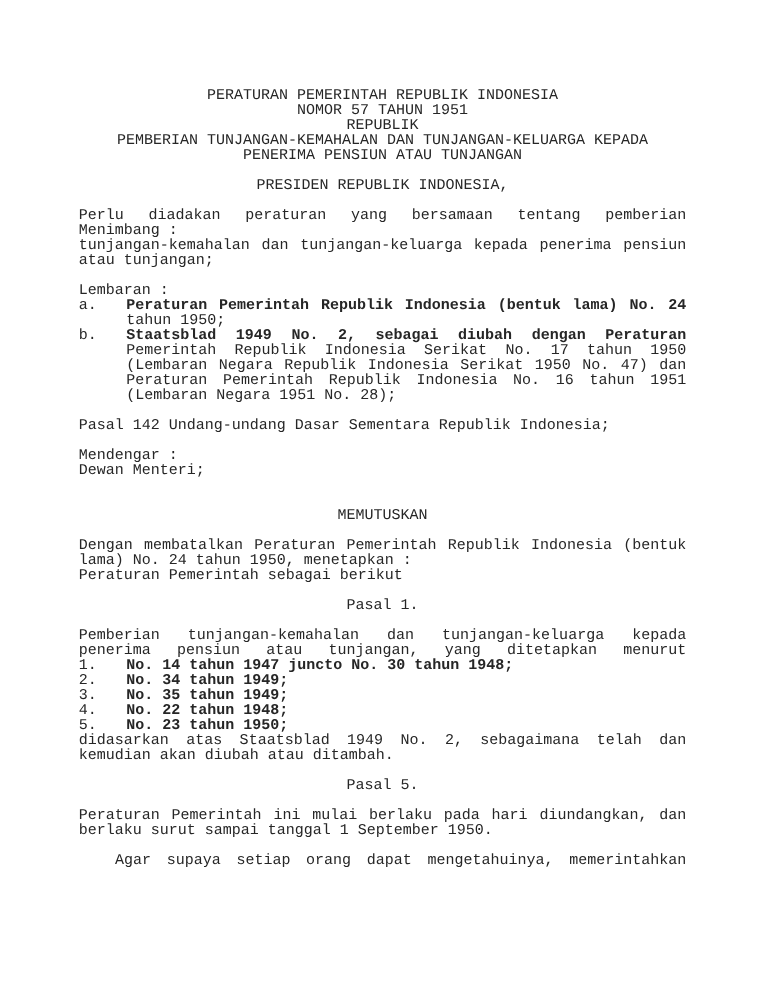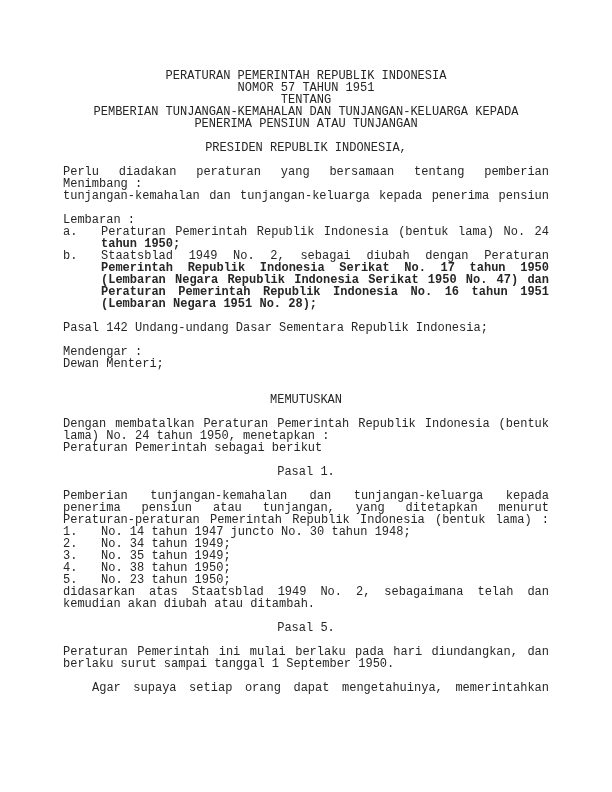--- a/index.html
+++ b/index.html
@@ -30,55 +30,56 @@
     white-space: normal;
     text-align: center;
   }
   .line.just {
     white-space: normal;
     text-align: justify;
     text-align-last: justify;
   }
   .line.cont {
     padding-left: 38px;
-    font-weight: bold;
   }
   .line.item {
     display: flex;
     white-space: pre;
   }
   .line.item .label {
     flex: 0 0 38px;
     width: 38px;
   }
   .line.item .body {
     flex: 1 1 auto;
     display: block;
+    font-weight: bold;
   }
   .line.item .body.just {
     white-space: normal;
     text-align: justify;
     text-align-last: justify;
   }
 </style>
 </head>
 <body>
 
 <div class="page" style="color: rgb(38, 38, 38); background: rgb(255, 255, 255);">
     <div class="line center">PERATURAN PEMERINTAH REPUBLIK INDONESIA</div>
     <div class="line center">NOMOR 57 TAHUN 1951</div>
-    <div class="line center">TENTANG</div>
+    <div class="line center">REPUBLIK</div>
     <div class="line center">PEMBERIAN TUNJANGAN-KEMAHALAN DAN TUNJANGAN-KELUARGA KEPADA</div>
     <div class="line center">PENERIMA PENSIUN ATAU TUNJANGAN</div>
     <div class="line blank"></div>
     <div class="line center">PRESIDEN REPUBLIK INDONESIA,</div>
     <div class="line blank"></div>
     <div class="line just">Perlu diadakan peraturan yang bersamaan tentang pemberian</div>
     <div class="line plain">Menimbang :</div>
     <div class="line just">tunjangan-kemahalan dan tunjangan-keluarga kepada penerima pensiun</div>
+    <div class="line plain">atau tunjangan;</div>
     <div class="line blank"></div>
     <div class="line plain">Lembaran :</div>
     <div class="line item"><span class="label">a.</span><span class="body just">Peraturan Pemerintah Republik Indonesia (bentuk lama) No. 24</span></div>
     <div class="line plain cont">tahun 1950;</div>
     <div class="line item"><span class="label">b.</span><span class="body just">Staatsblad 1949 No. 2, sebagai diubah dengan Peraturan</span></div>
     <div class="line just cont">Pemerintah Republik Indonesia Serikat No. 17 tahun 1950</div>
     <div class="line just cont">(Lembaran Negara Republik Indonesia Serikat 1950 No. 47) dan</div>
     <div class="line just cont">Peraturan Pemerintah Republik Indonesia No. 16 tahun 1951</div>
     <div class="line plain cont">(Lembaran Negara 1951 No. 28);</div>
     <div class="line blank"></div>
@@ -91,25 +92,24 @@
     <div class="line center">MEMUTUSKAN</div>
     <div class="line blank"></div>
     <div class="line just">Dengan membatalkan Peraturan Pemerintah Republik Indonesia (bentuk</div>
     <div class="line plain">lama) No. 24 tahun 1950, menetapkan :</div>
     <div class="line plain">Peraturan Pemerintah sebagai berikut</div>
     <div class="line blank"></div>
     <div class="line center">Pasal 1.</div>
     <div class="line blank"></div>
     <div class="line just">Pemberian tunjangan-kemahalan dan tunjangan-keluarga kepada</div>
     <div class="line just">penerima pensiun atau tunjangan, yang ditetapkan menurut</div>
-    <div class="line just">Peraturan-peraturan Pemerintah Republik Indonesia (bentuk lama) :</div>
     <div class="line item"><span class="label">1.</span><span class="body">No. 14 tahun 1947 juncto No. 30 tahun 1948;</span></div>
     <div class="line item"><span class="label">2.</span><span class="body">No. 34 tahun 1949;</span></div>
     <div class="line item"><span class="label">3.</span><span class="body">No. 35 tahun 1949;</span></div>
-    <div class="line item"><span class="label">4.</span><span class="body">No. 38 tahun 1950;</span></div>
+    <div class="line item"><span class="label">4.</span><span class="body">No. 22 tahun 1948;</span></div>
     <div class="line item"><span class="label">5.</span><span class="body">No. 23 tahun 1950;</span></div>
     <div class="line just">didasarkan atas Staatsblad 1949 No. 2, sebagaimana telah dan</div>
     <div class="line plain">kemudian akan diubah atau ditambah.</div>
     <div class="line blank"></div>
     <div class="line center">Pasal 5.</div>
     <div class="line blank"></div>
     <div class="line just">Peraturan Pemerintah ini mulai berlaku pada hari diundangkan, dan</div>
     <div class="line plain">berlaku surut sampai tanggal 1 September 1950.</div>
     <div class="line blank"></div>
     <div class="line just" style="text-indent: 29px;">Agar supaya setiap orang dapat mengetahuinya, memerintahkan</div>

